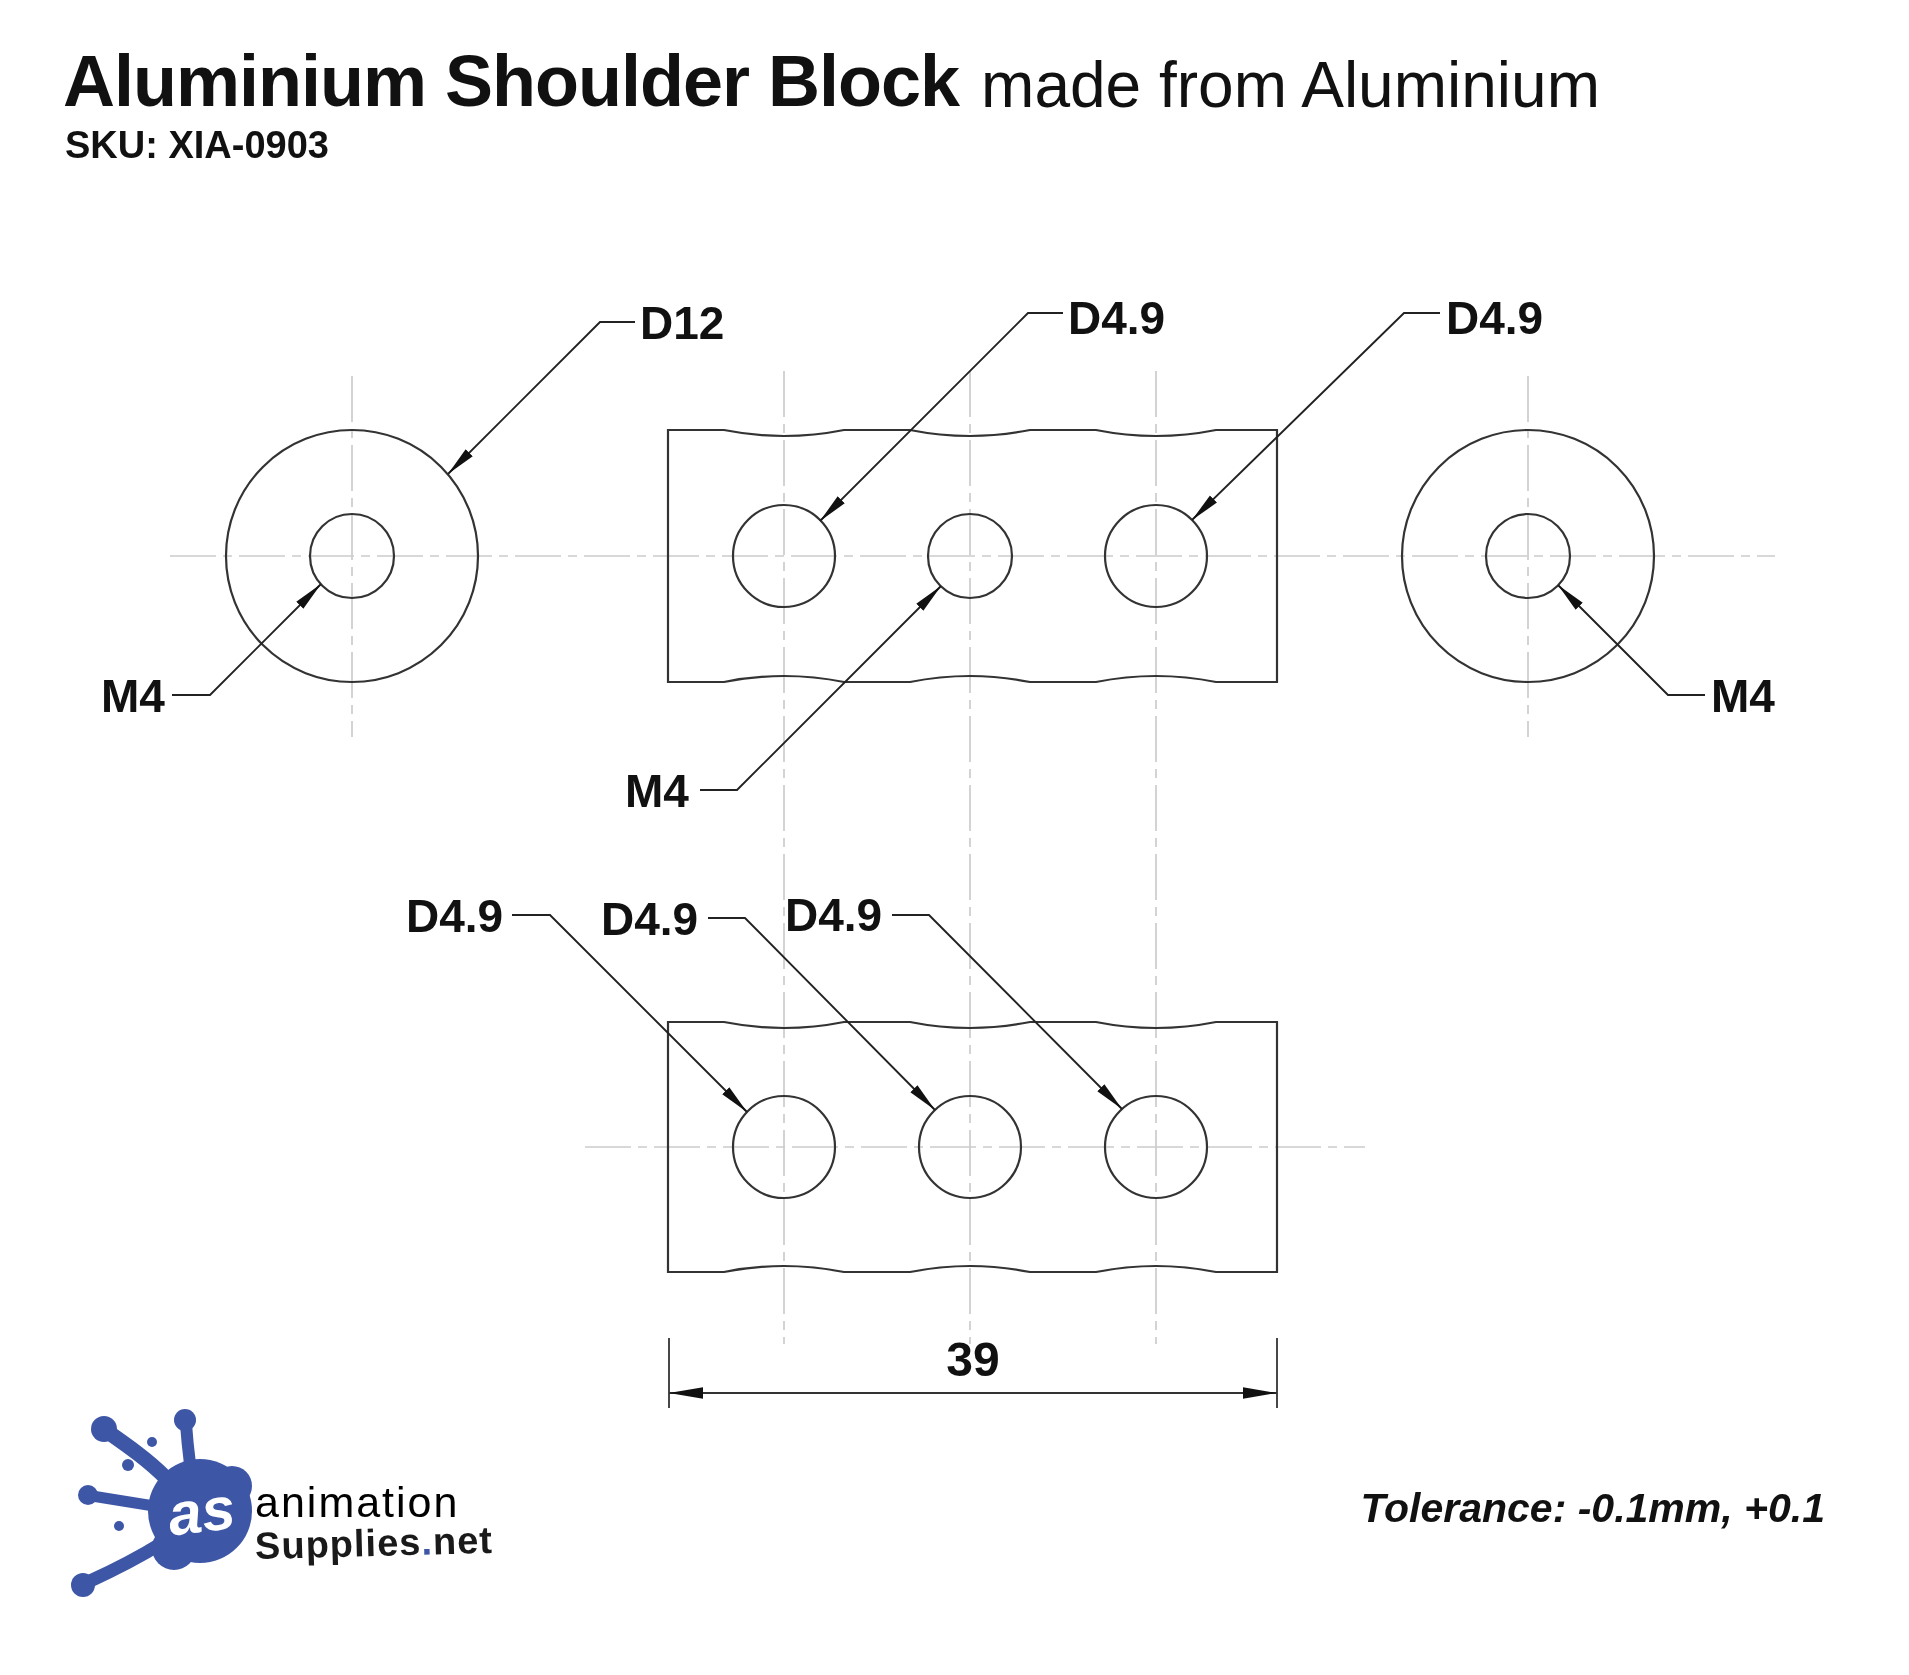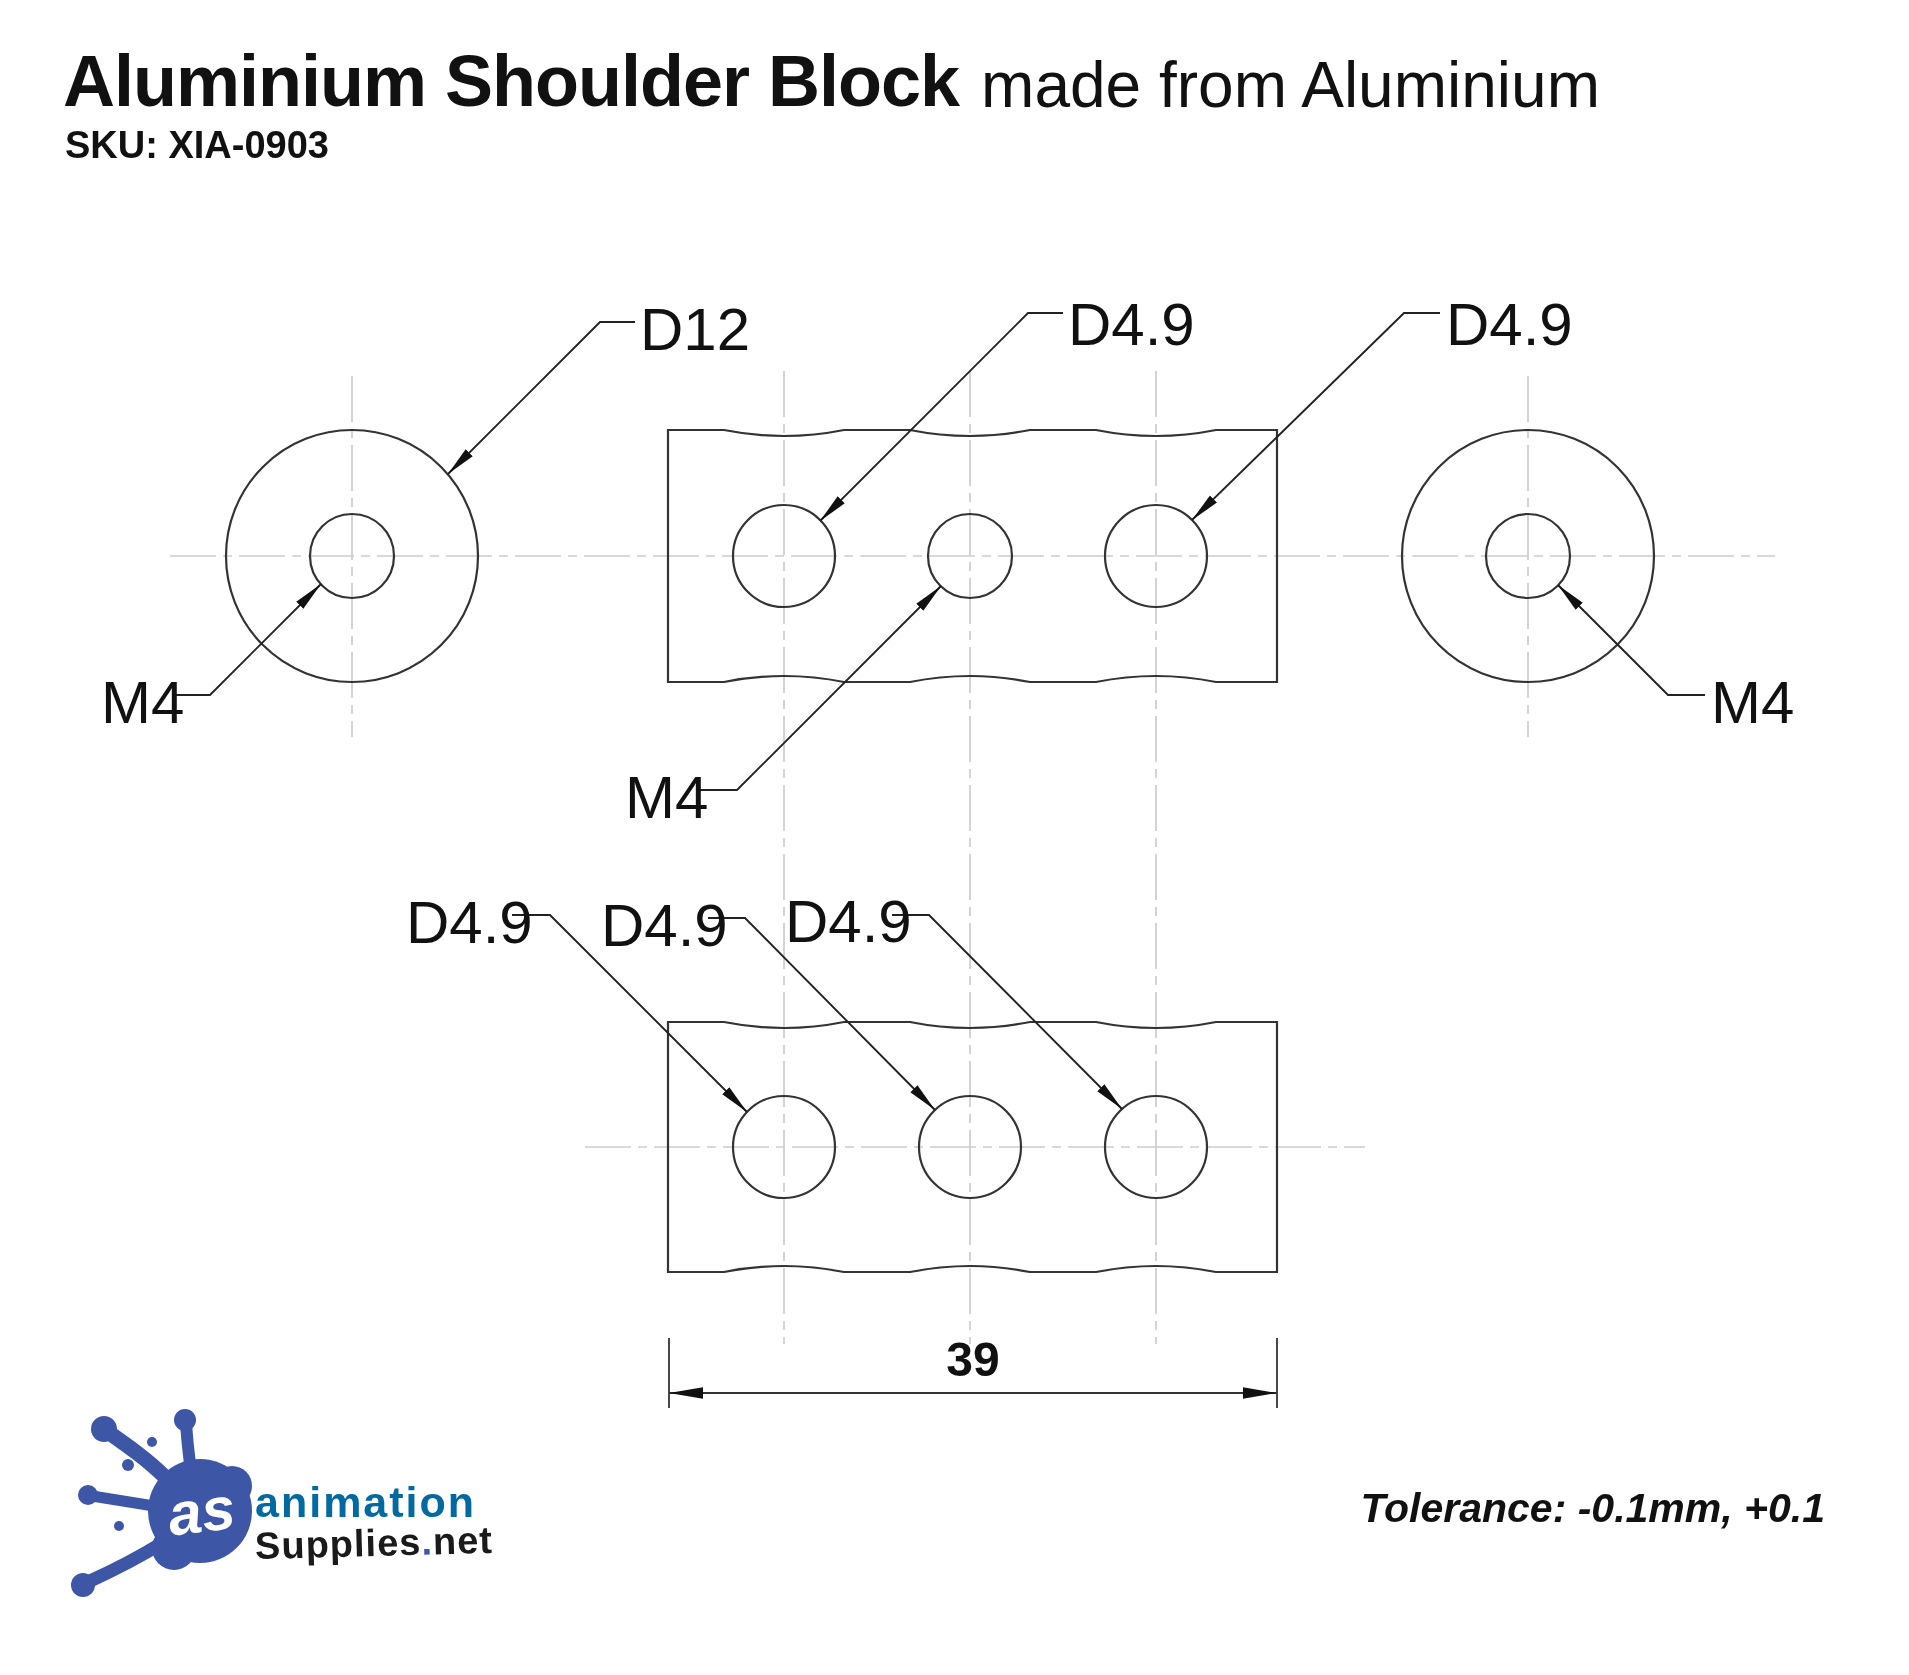--- a/index.html
+++ b/index.html
@@ -7,30 +7,30 @@
     position:relative;width:1909px;height:1675px;background:#ffffff;overflow:hidden;
     font-family:"Liberation Sans", sans-serif;color:#111;
   }
   svg{position:absolute;left:0;top:0;}
   
   .title-row{position:absolute;left:63px;top:40px;display:flex;align-items:flex-end;gap:22px;white-space:nowrap;}
   .title-main{font-size:72px;font-weight:700;letter-spacing:-1px;}
   .title-suffix{font-size:64px;font-weight:400;}
   .sku{position:absolute;left:65px;top:124px;font-size:38px;font-weight:600;}
   
-  .callout{position:absolute;font-size:60px;font-weight:400;white-space:nowrap;line-height:1;text-align:right;}
+  .callout{position:absolute;font-size:46px;font-weight:700;white-space:nowrap;line-height:1;text-align:right;}
   
   .dim-text{position:absolute;font-size:48px;font-weight:700;transform:translateX(-50%);line-height:1;}
   
   .tolerance{position:absolute;right:84px;top:1484px;text-align:right;
     font-size:41px;font-weight:700;font-style:italic;line-height:49px;white-space:nowrap;}
   
   .logo{position:absolute;left:62px;top:1408px;width:470px;height:200px;}
-  .logo-word{position:absolute;left:193px;top:70px;font-size:43px;font-weight:700;
-    color:#0369a1;letter-spacing:2px;white-space:nowrap;}
+  .logo-word{position:absolute;left:193px;top:70px;font-size:43px;font-weight:400;
+    color:#000000;letter-spacing:2px;white-space:nowrap;}
   .logo-sub{position:absolute;left:193px;top:114px;font-size:38px;font-weight:600;
     color:#1a1a1a;letter-spacing:1px;white-space:nowrap;transform:rotate(-1.5deg);}
   .logo-sub .dot{color:#3d56a6;font-weight:900;}
   .logo-as{font:italic 700 60px "Liberation Sans",sans-serif;fill:#ffffff;}
 </style>
 </head>
 <body>
 
 <div id="canvas">
 

